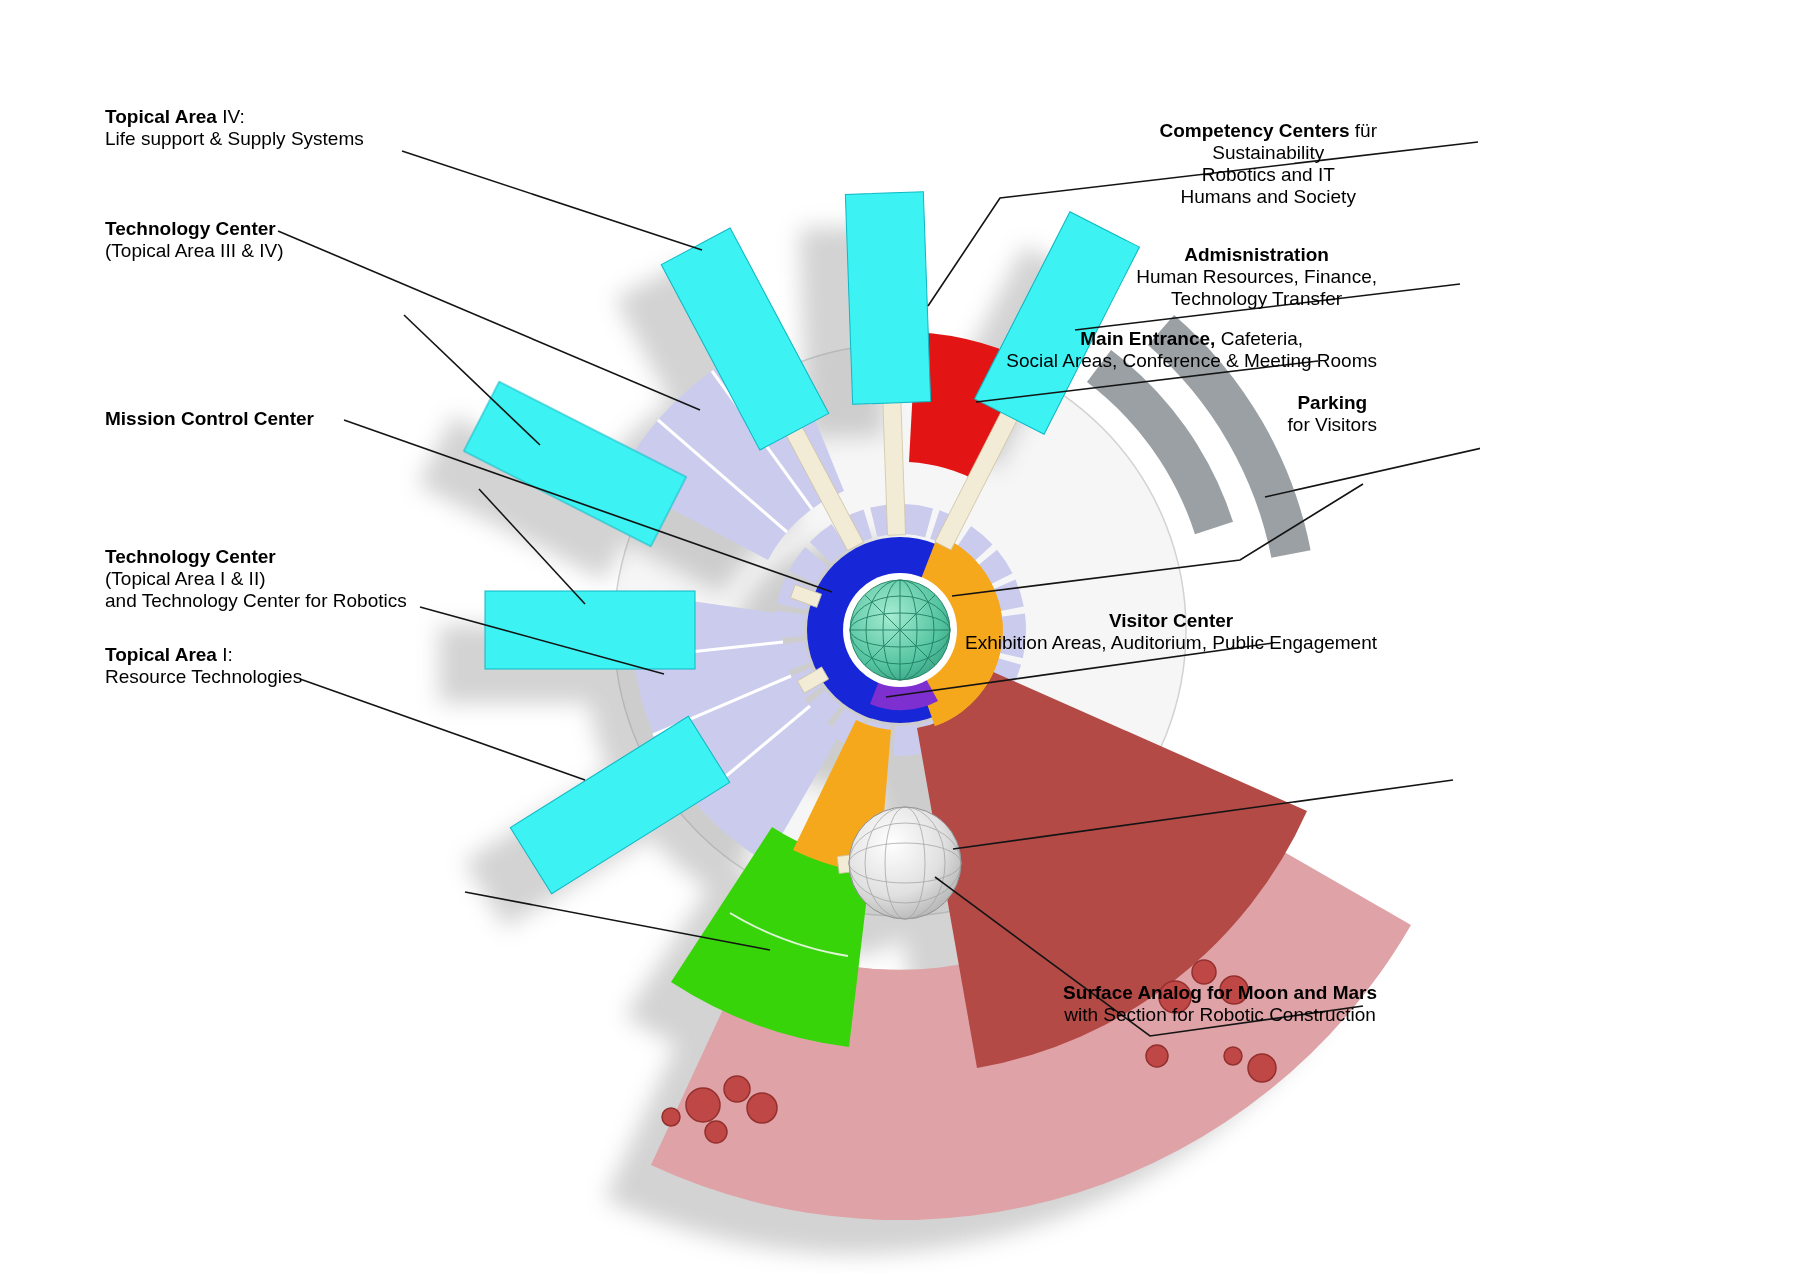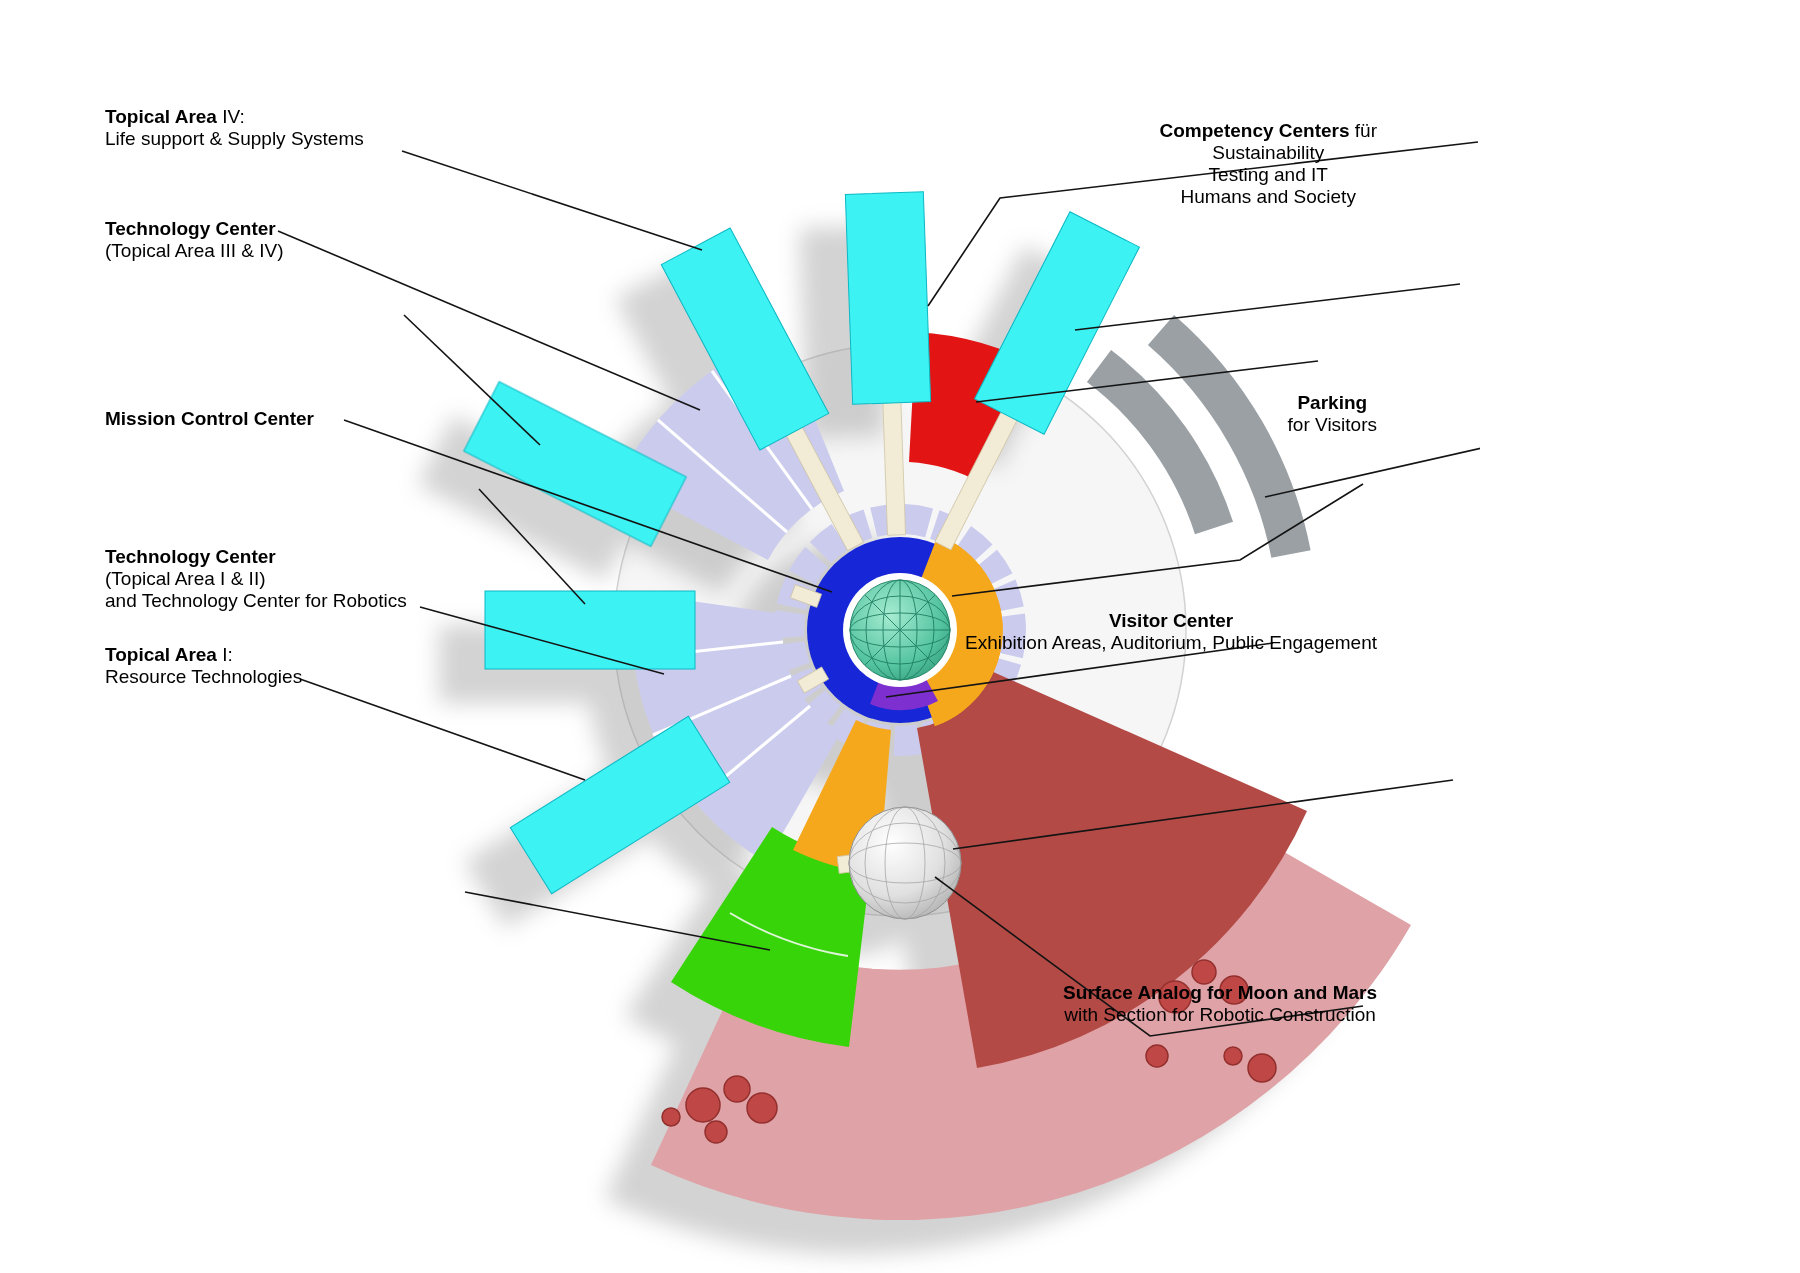--- a/index.html
+++ b/index.html
@@ -180,22 +180,31 @@
   <div>and Technology Center for Robotics</div>
 </div>
 <div class="lbl left" style="left:105px;top:644px">
   <div><span class="b">Topical Area</span><span> I:</span></div>
   <div>Resource Technologies</div>
 </div>
 
 <div class="lbl right" style="right:103px;top:120px">
   <div><span class="b">Competency Centers</span><span> für</span></div>
   <div>Sustainability</div>
-  <div>Testing and IT</div>
+  <div>Robotics and IT</div>
   <div>Humans and Society</div>
+</div>
+<div class="lbl right" style="right:103px;top:244px">
+  <div><span class="b">Admisnistration</span><span></span></div>
+  <div>Human Resources, Finance,</div>
+  <div>Technology Transfer</div>
+</div>
+<div class="lbl right" style="right:103px;top:328px">
+  <div><span class="b">Main Entrance,</span><span> Cafeteria,</span></div>
+  <div>Social Areas, Conference &amp; Meeting Rooms</div>
 </div>
 <div class="lbl right" style="right:103px;top:392px">
   <div><span class="b">Parking</span><span></span></div>
   <div>for Visitors</div>
 </div>
 <div class="lbl right" style="right:103px;top:610px">
   <div><span class="b">Visitor Center</span><span></span></div>
   <div>Exhibition Areas, Auditorium, Public Engagement</div>
 </div>
 <div class="lbl right" style="right:103px;top:982px">

